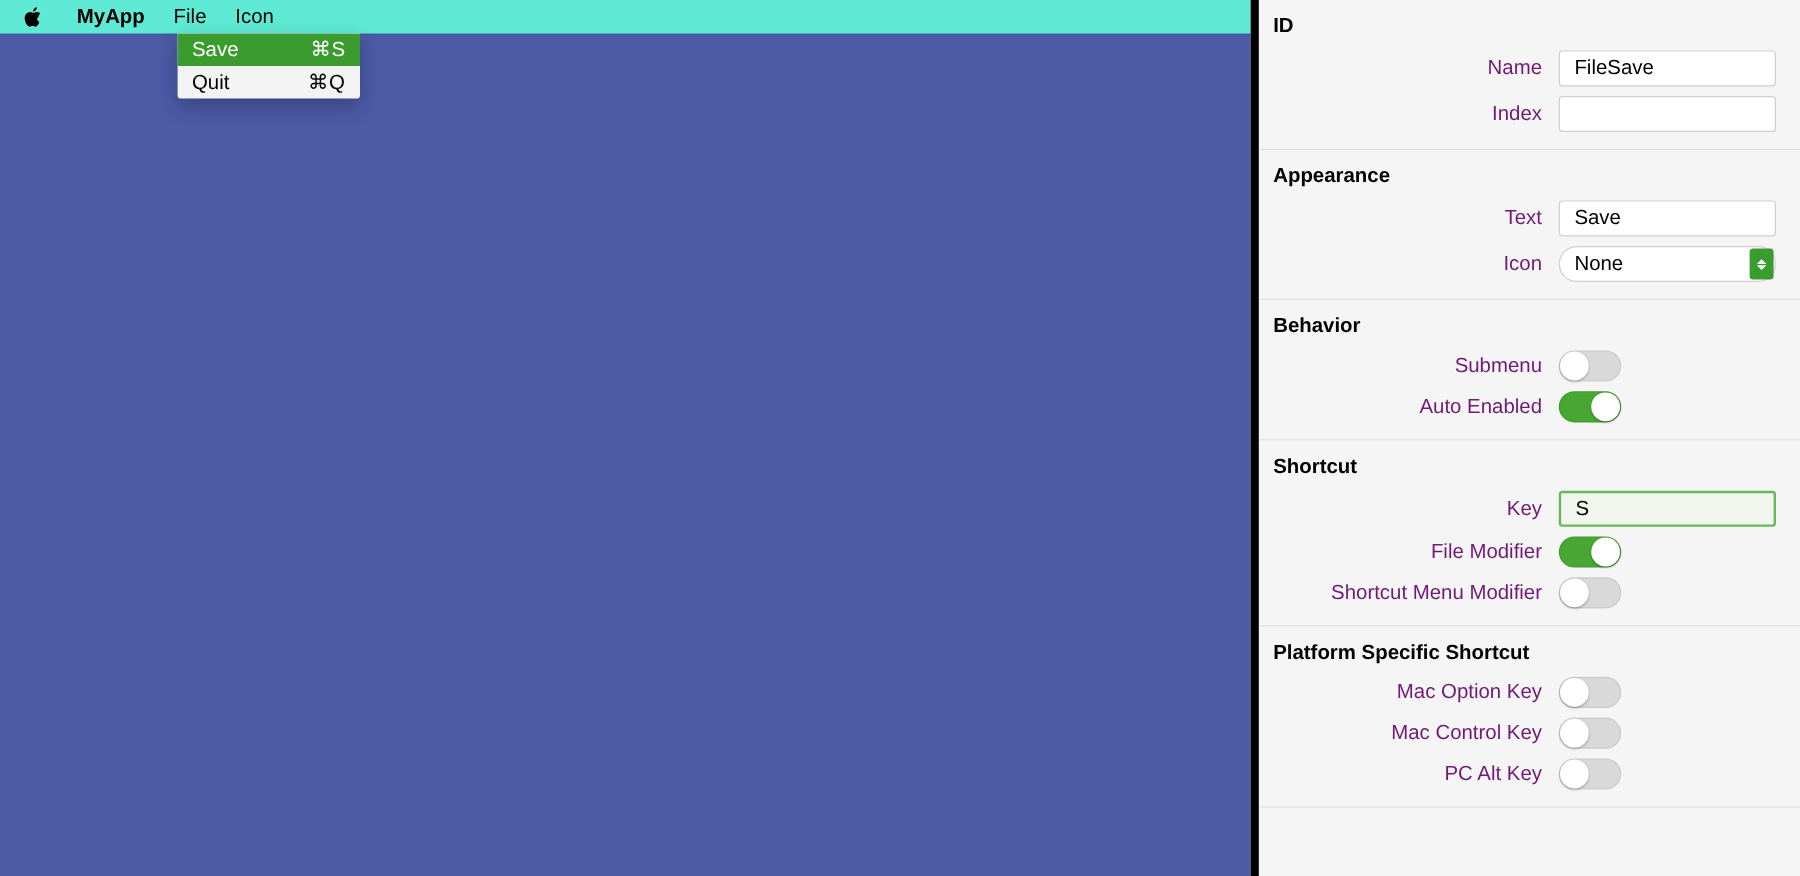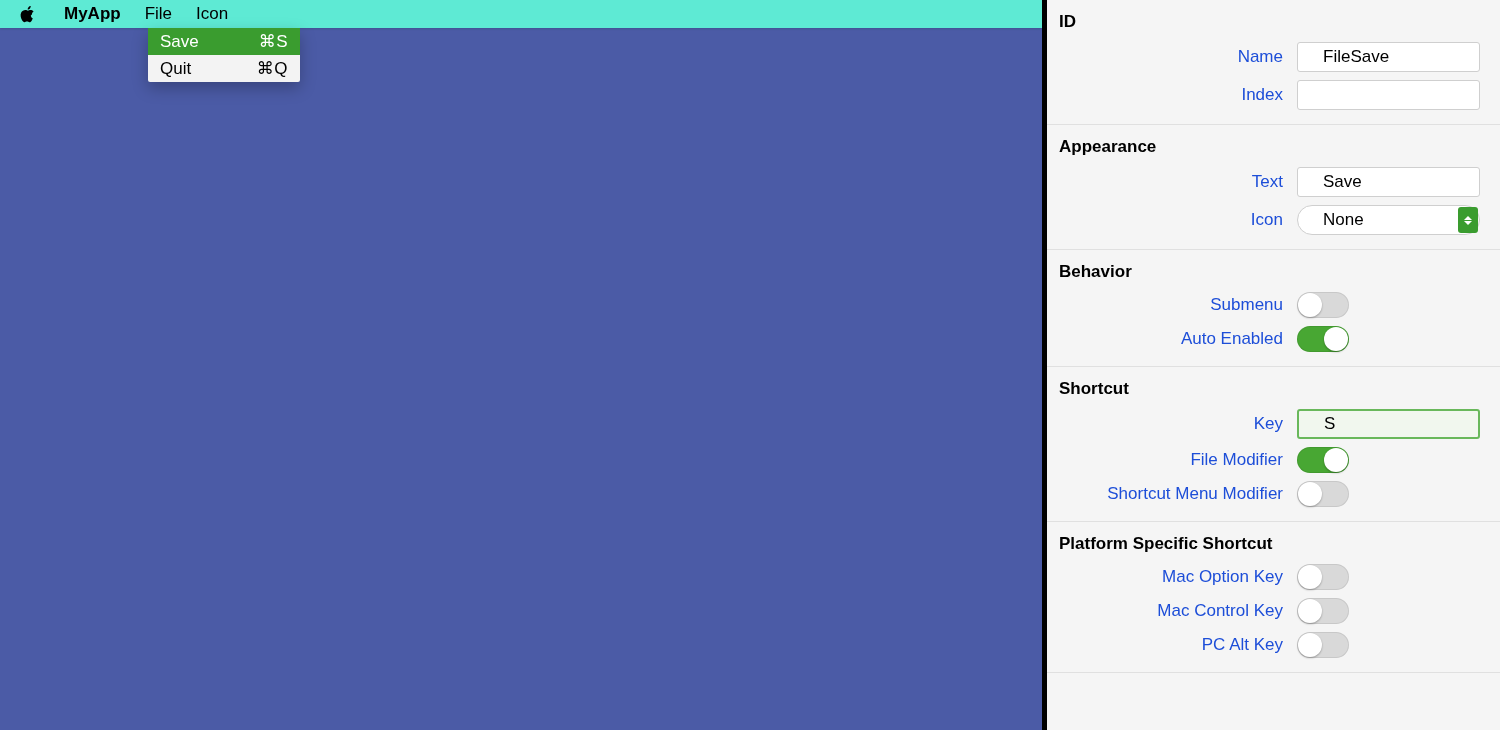--- a/index.html
+++ b/index.html
@@ -36,40 +36,40 @@
   }
   .dd-row {
     display: flex; align-items: center; padding: 2px 12px;
     font-size: 17px; line-height: 23px; justify-content: space-between;
   }
   .dd-row.sel { background: #3a9c2f; color: #fff; }
   .dd-shortcut { font-size: 17px; letter-spacing: .5px; }
 
   .inspector {
     flex: 1 1 auto; background: #f5f5f5;
-    border-left: 5px solid #000000;
+    border-left: 7px solid #000000;
     overflow-y: auto;
     font-size: 17px; color: #000;
   }
   .section { border-bottom: 1px solid #e0e0e0; padding: 4px 0 10px 0; }
   .section-title {
     font-weight: 700; padding: 8px 12px 6px 12px; font-size: 17px;
   }
   .prop-row {
     display: flex; align-items: center;
     padding: 4px 20px 4px 0;
   }
   .prop-label {
     flex: 0 0 250px; text-align: right; padding-right: 14px;
-    font-size: 17px; color: #1d4ed8;
+    font-size: 17px; color: #701a75;
   }
   .prop-control { flex: 1 1 auto; display: flex; align-items: center; gap: 6px; }
   .txt {
     width: 100%; height: 30px; border: 1px solid #cfcfcf; border-radius: 3px;
-    background: #fff; padding: 2px 25px; font-size: 17px; font-family: inherit;
+    background: #fff; padding: 2px 12px; font-size: 17px; font-family: inherit;
   }
   .txt.focus {
     border: 2px solid #69b85b; background: #f1f7ee;
   }
   .edit-btn {
     flex: 0 0 28px; width: 28px; height: 28px;
     display:flex; align-items:center; justify-content:center;
     border: 1px solid #cfcfcf; border-radius: 3px; background:#fff;
   }
   .edit-btn svg { width: 16px; height: 16px; fill:#000; }

